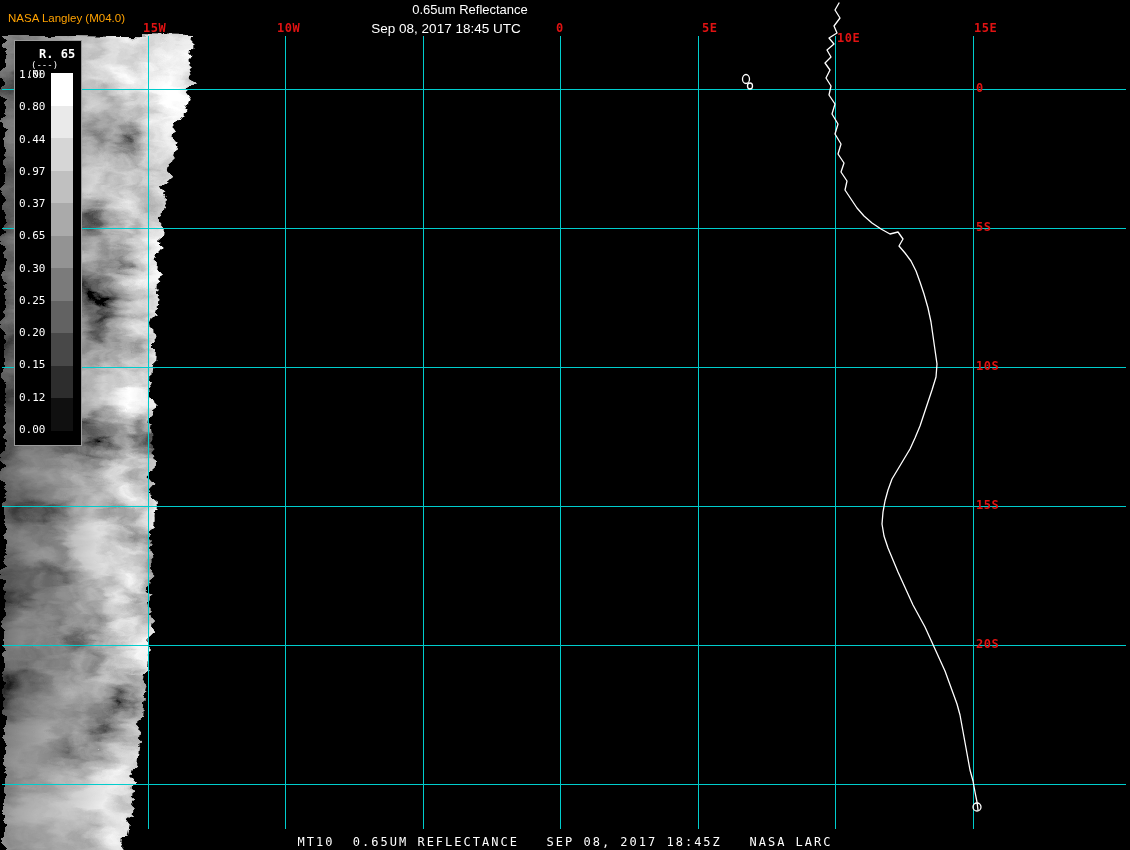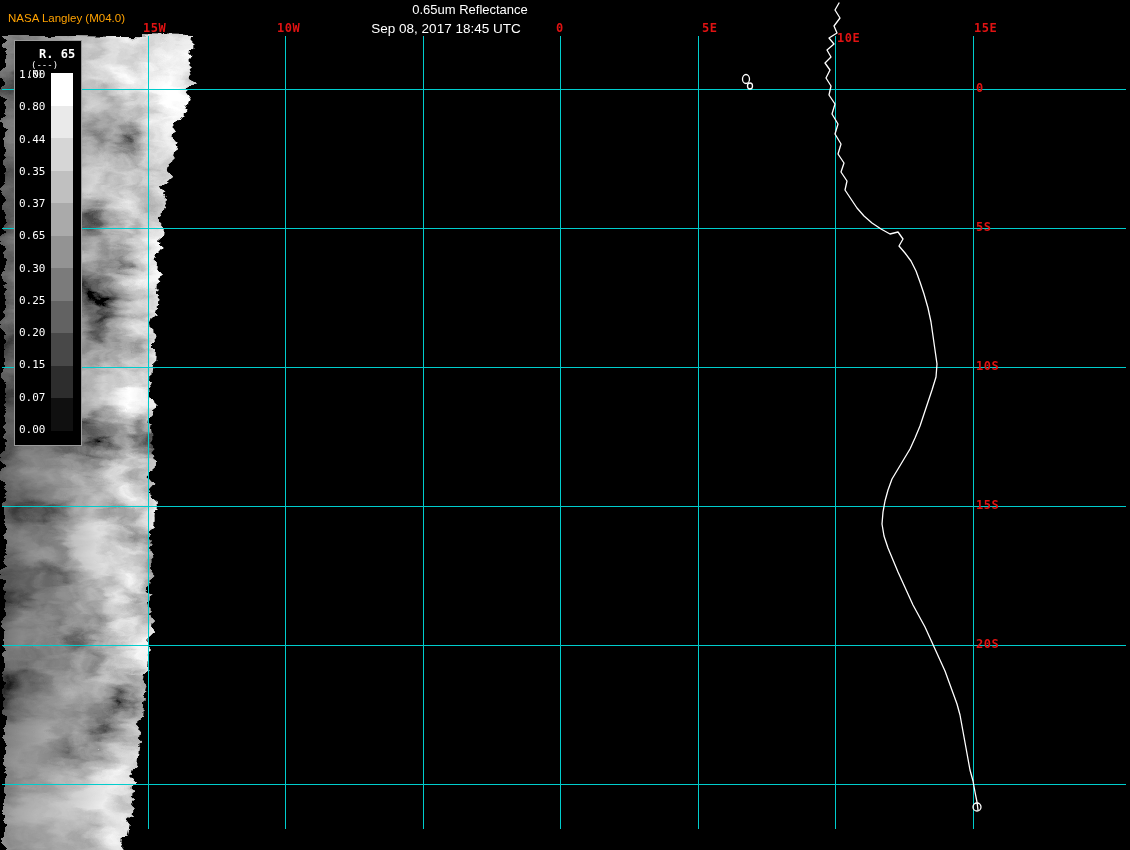--- a/index.html
+++ b/index.html
@@ -178,28 +178,29 @@
 </div>
 
 <div class="colorbar">
   <div class="cb-title">R. 65</div>
   <div class="cb-units1">(---)</div>
   <div class="cb-units2">(K)</div>
   <div class="cb-strip" style="background: linear-gradient(rgb(255, 255, 255) 0%, rgb(255, 255, 255) 9.09%, rgb(234, 234, 234) 9.09%, rgb(234, 234, 234) 18.18%, rgb(214, 214, 214) 18.18%, rgb(214, 214, 214) 27.27%, rgb(192, 192, 192) 27.27%, rgb(192, 192, 192) 36.36%, rgb(170, 170, 170) 36.36%, rgb(170, 170, 170) 45.45%, rgb(147, 147, 147) 45.45%, rgb(147, 147, 147) 54.55%, rgb(123, 123, 123) 54.55%, rgb(123, 123, 123) 63.64%, rgb(98, 98, 98) 63.64%, rgb(98, 98, 98) 72.73%, rgb(72, 72, 72) 72.73%, rgb(72, 72, 72) 81.82%, rgb(45, 45, 45) 81.82%, rgb(45, 45, 45) 90.91%, rgb(16, 16, 16) 90.91%, rgb(16, 16, 16) 100%);"></div>
   <span class="cb-tick" style="top:28px">1.00</span>
   <span class="cb-tick" style="top:60px">0.80</span>
   <span class="cb-tick" style="top:93px">0.44</span>
-  <span class="cb-tick" style="top:125px">0.35</span>
+  <span class="cb-tick" style="top:125px">0.97</span>
   <span class="cb-tick" style="top:157px">0.37</span>
   <span class="cb-tick" style="top:189px">0.65</span>
   <span class="cb-tick" style="top:222px">0.30</span>
   <span class="cb-tick" style="top:254px">0.25</span>
   <span class="cb-tick" style="top:286px">0.20</span>
   <span class="cb-tick" style="top:318px">0.15</span>
-  <span class="cb-tick" style="top:351px">0.07</span>
+  <span class="cb-tick" style="top:351px">0.12</span>
   <span class="cb-tick" style="top:383px">0.00</span>
 </div>
 
 <div class="text-layer">
   <div class="credit">NASA Langley (M04.0)</div>
   <div class="title">0.65um Reflectance</div>
   <div class="subtitle">Sep 08, 2017 18:45 UTC</div>
+  <div class="caption">MT10  0.65UM REFLECTANCE   SEP 08, 2017 18:45Z   NASA LARC</div>
 </div>
 
 </body></html>

